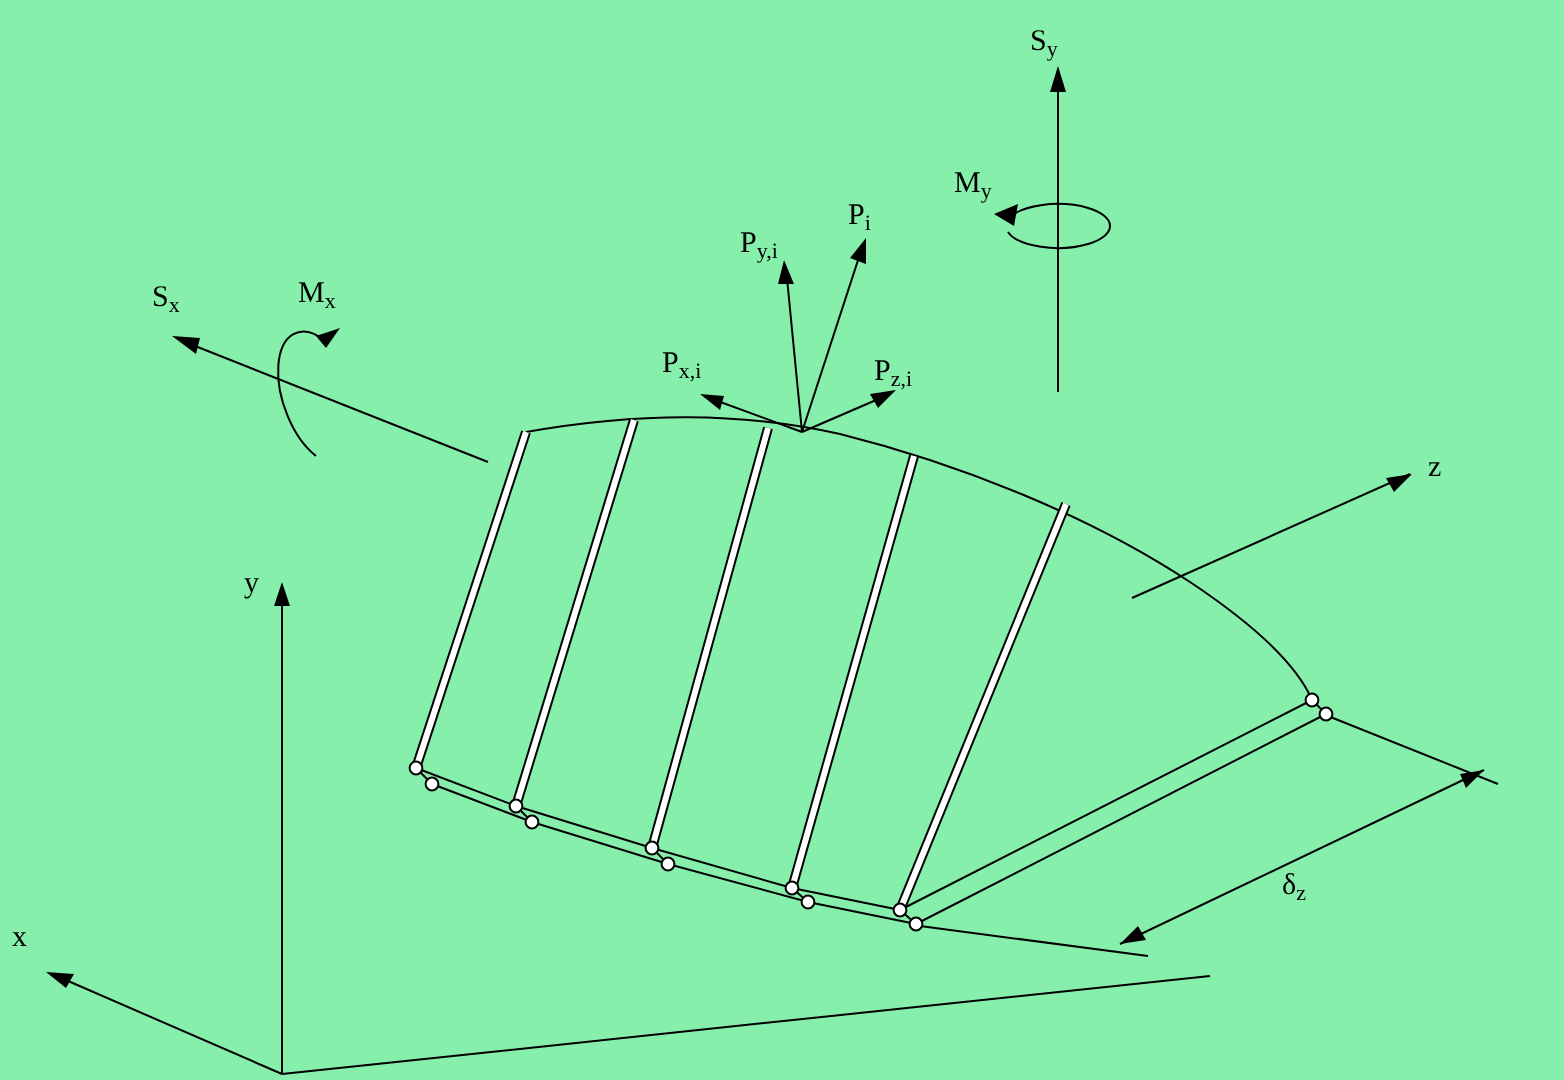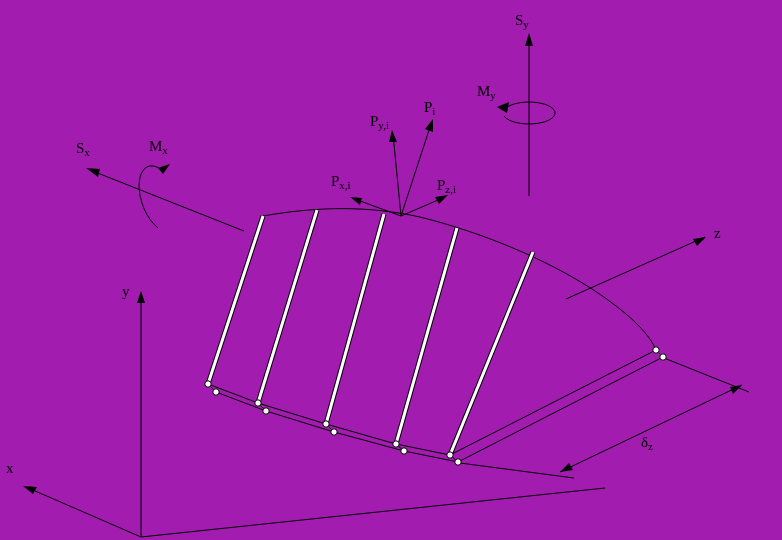--- a/index.html
+++ b/index.html
@@ -1,16 +1,16 @@
 <!DOCTYPE html>
 <html><head>
 <meta charset="utf-8">
 <style>
   html,body{margin:0;padding:0;background:#fff;}
-  .canvas{position:relative;width:782px;height:540px;background:#a21caf;overflow:hidden;}
+  .canvas{position:relative;width:782px;height:540px;background:#86efac;overflow:hidden;}
   svg{display:block;}
   svg text{font-family:"Liberation Serif", serif;font-size:15px;fill:#000000;}
   svg .sub{font-size:11px;}
 </style>
 </head>
 <body>
 
 <div class="canvas">
 <svg width="782" height="540" viewBox="0 0 782 540">
 

